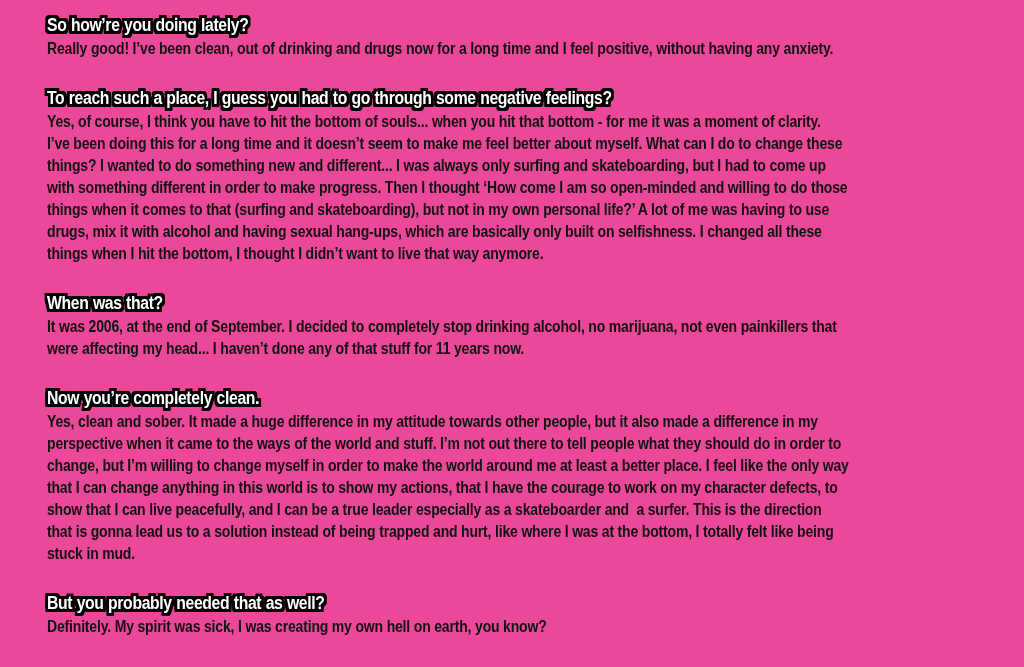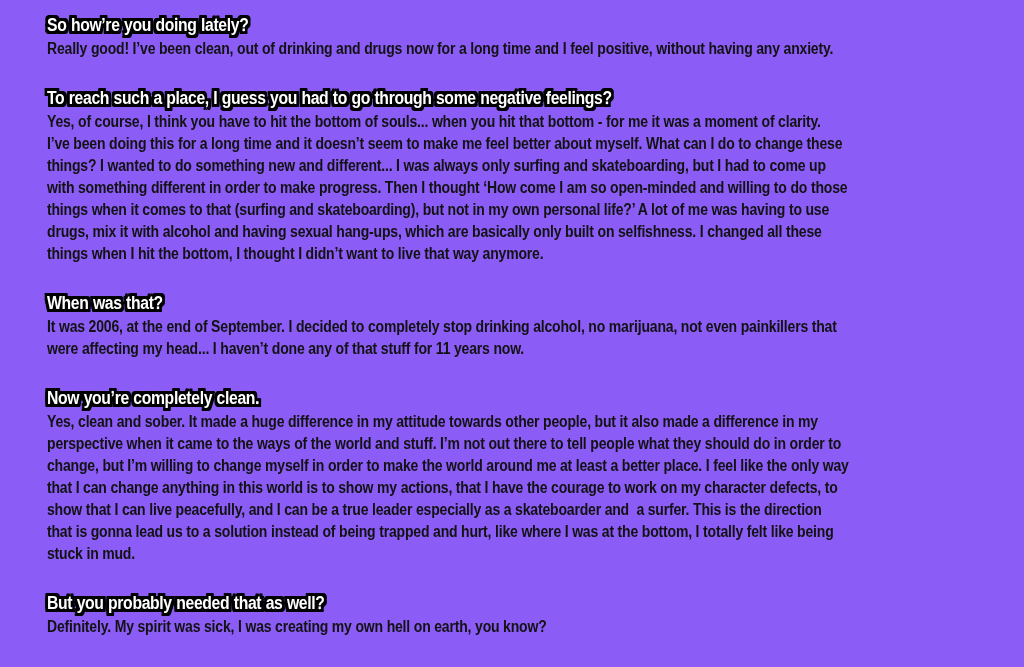--- a/index.html
+++ b/index.html
@@ -10,21 +10,21 @@
   body {
     width: 1024px;
     height: 667px;
     overflow: hidden;
     position: relative;
     font-family: "Liberation Sans", "DejaVu Sans", sans-serif;
   }
   .page {
     position: absolute;
     inset: 0;
-    background: #8b5cf6;
+    background: #ec4899;
     padding-left: 20px;
   }
   .content {
     position: absolute;
     left: 47px;
     top: 14px;
     width: 1110px;
     transform: scaleX(0.875);
     transform-origin: 0 0;
   }

